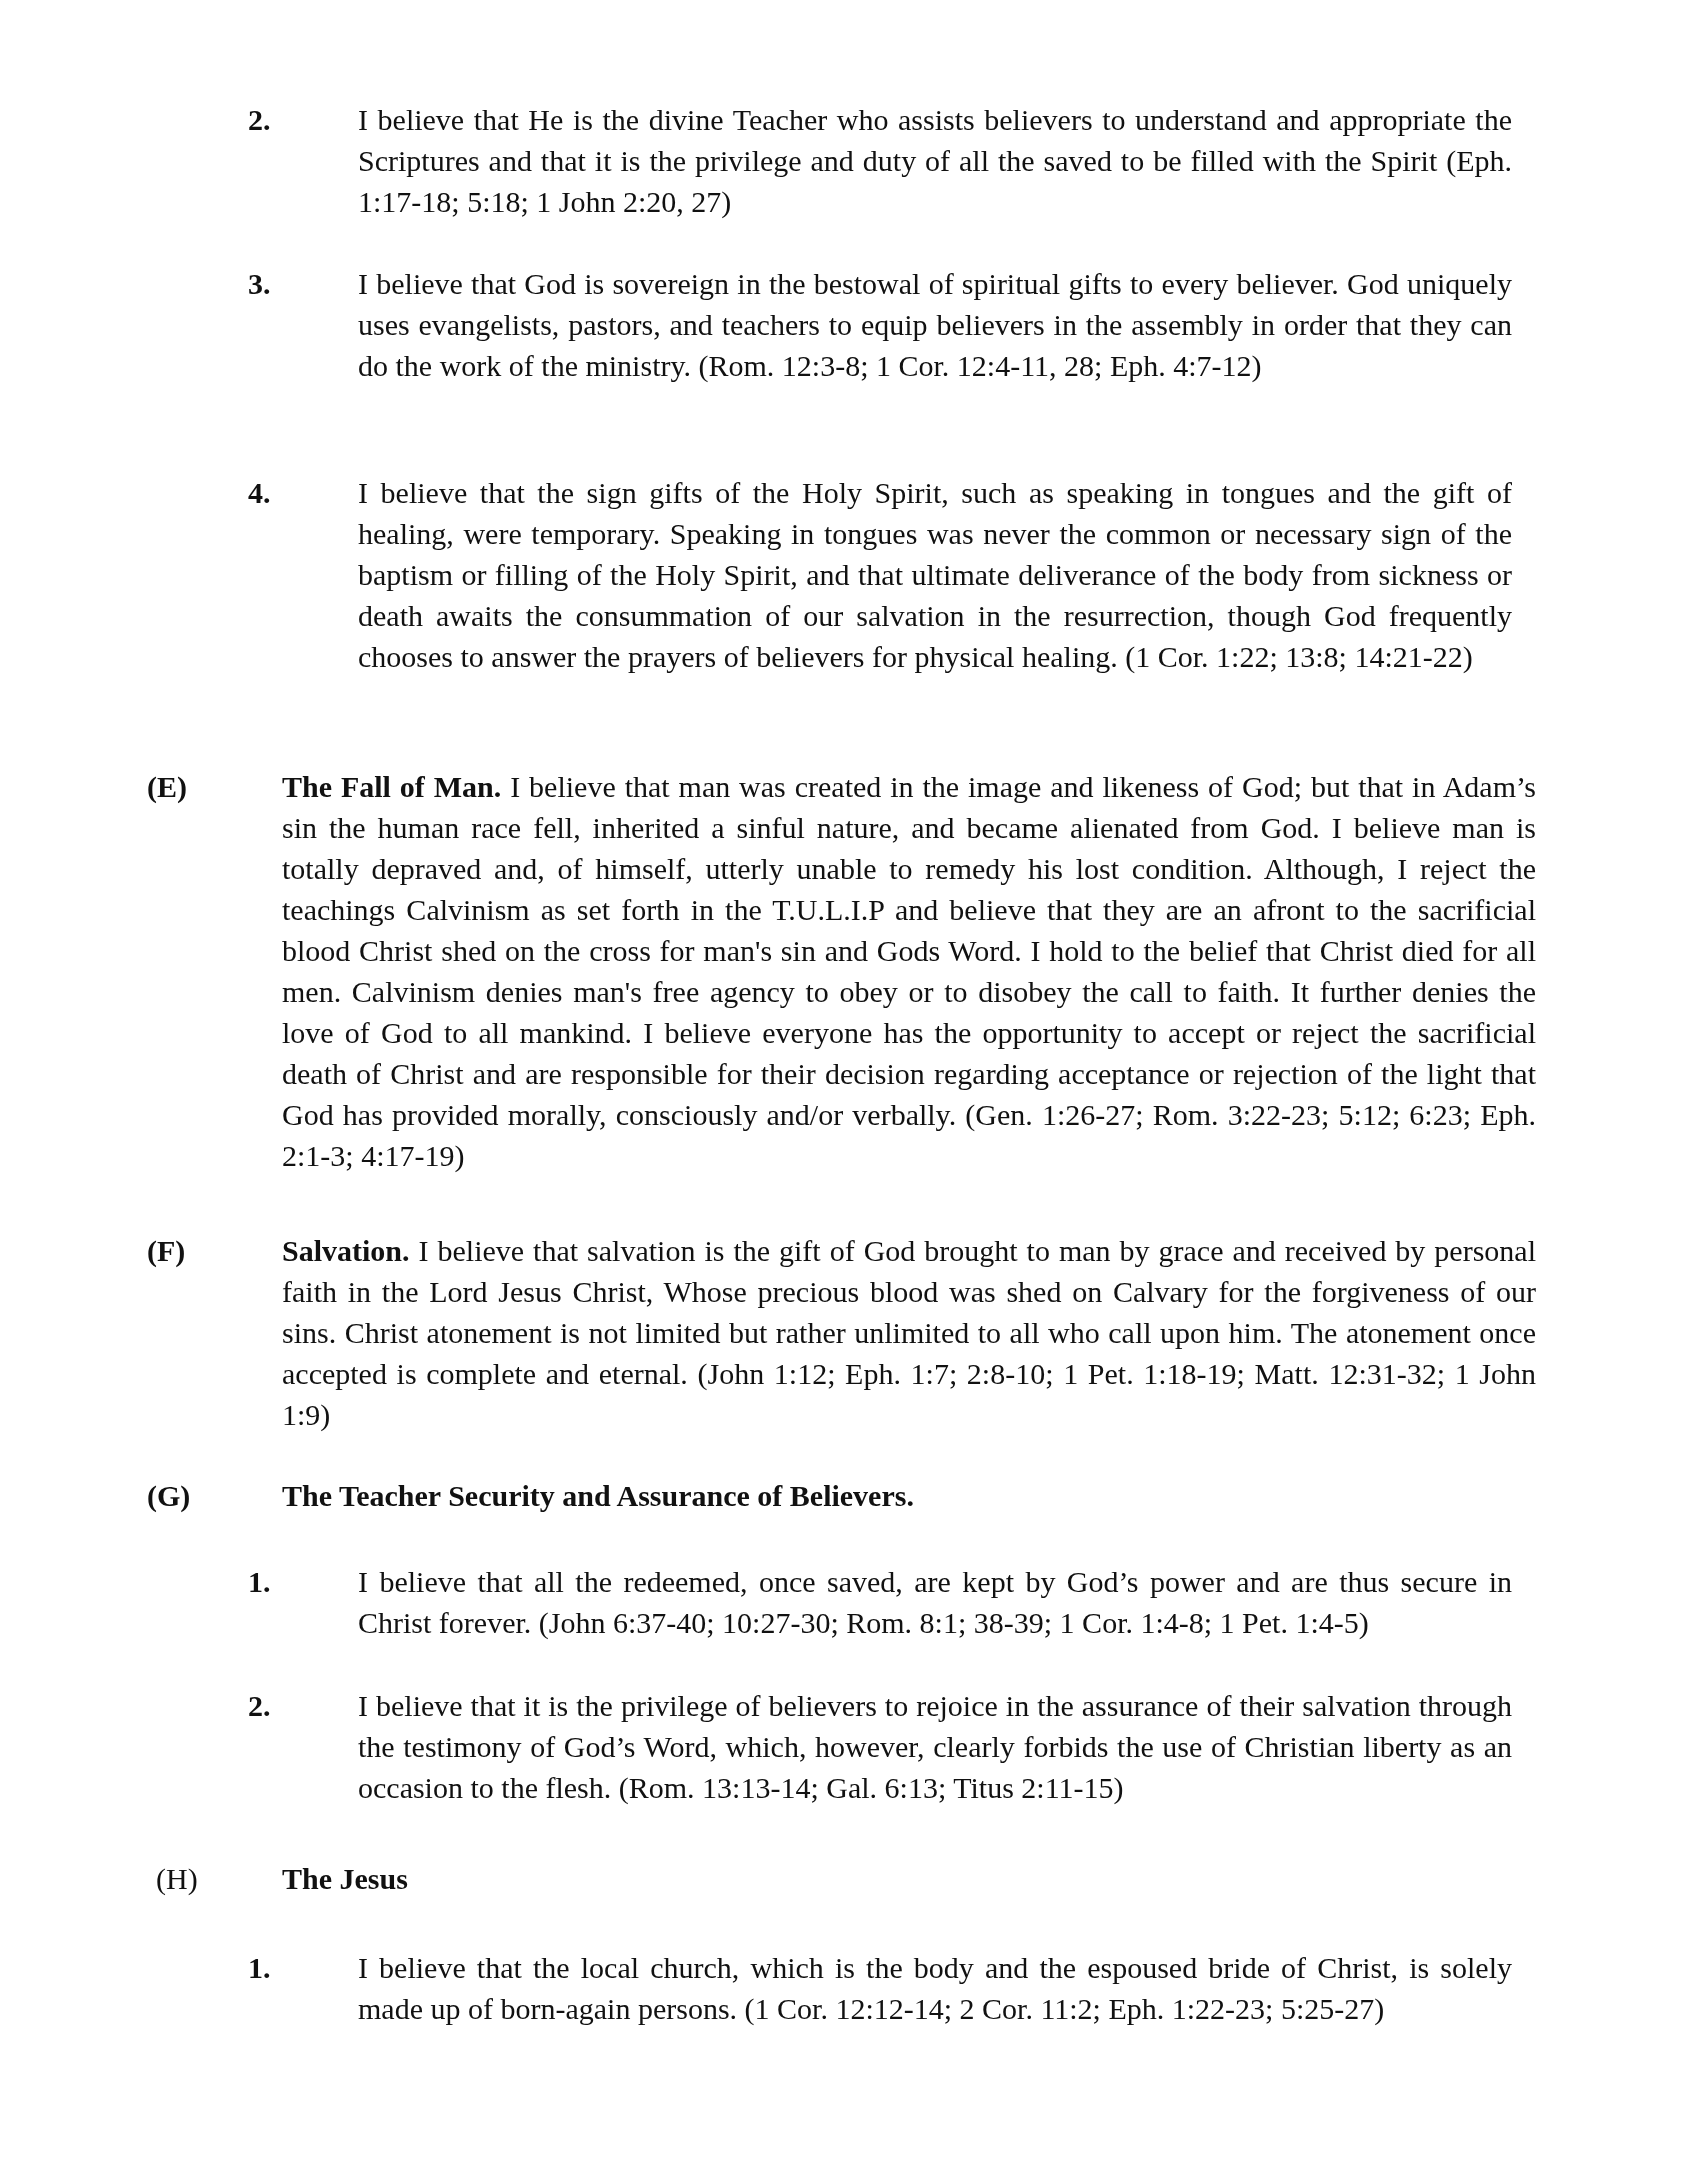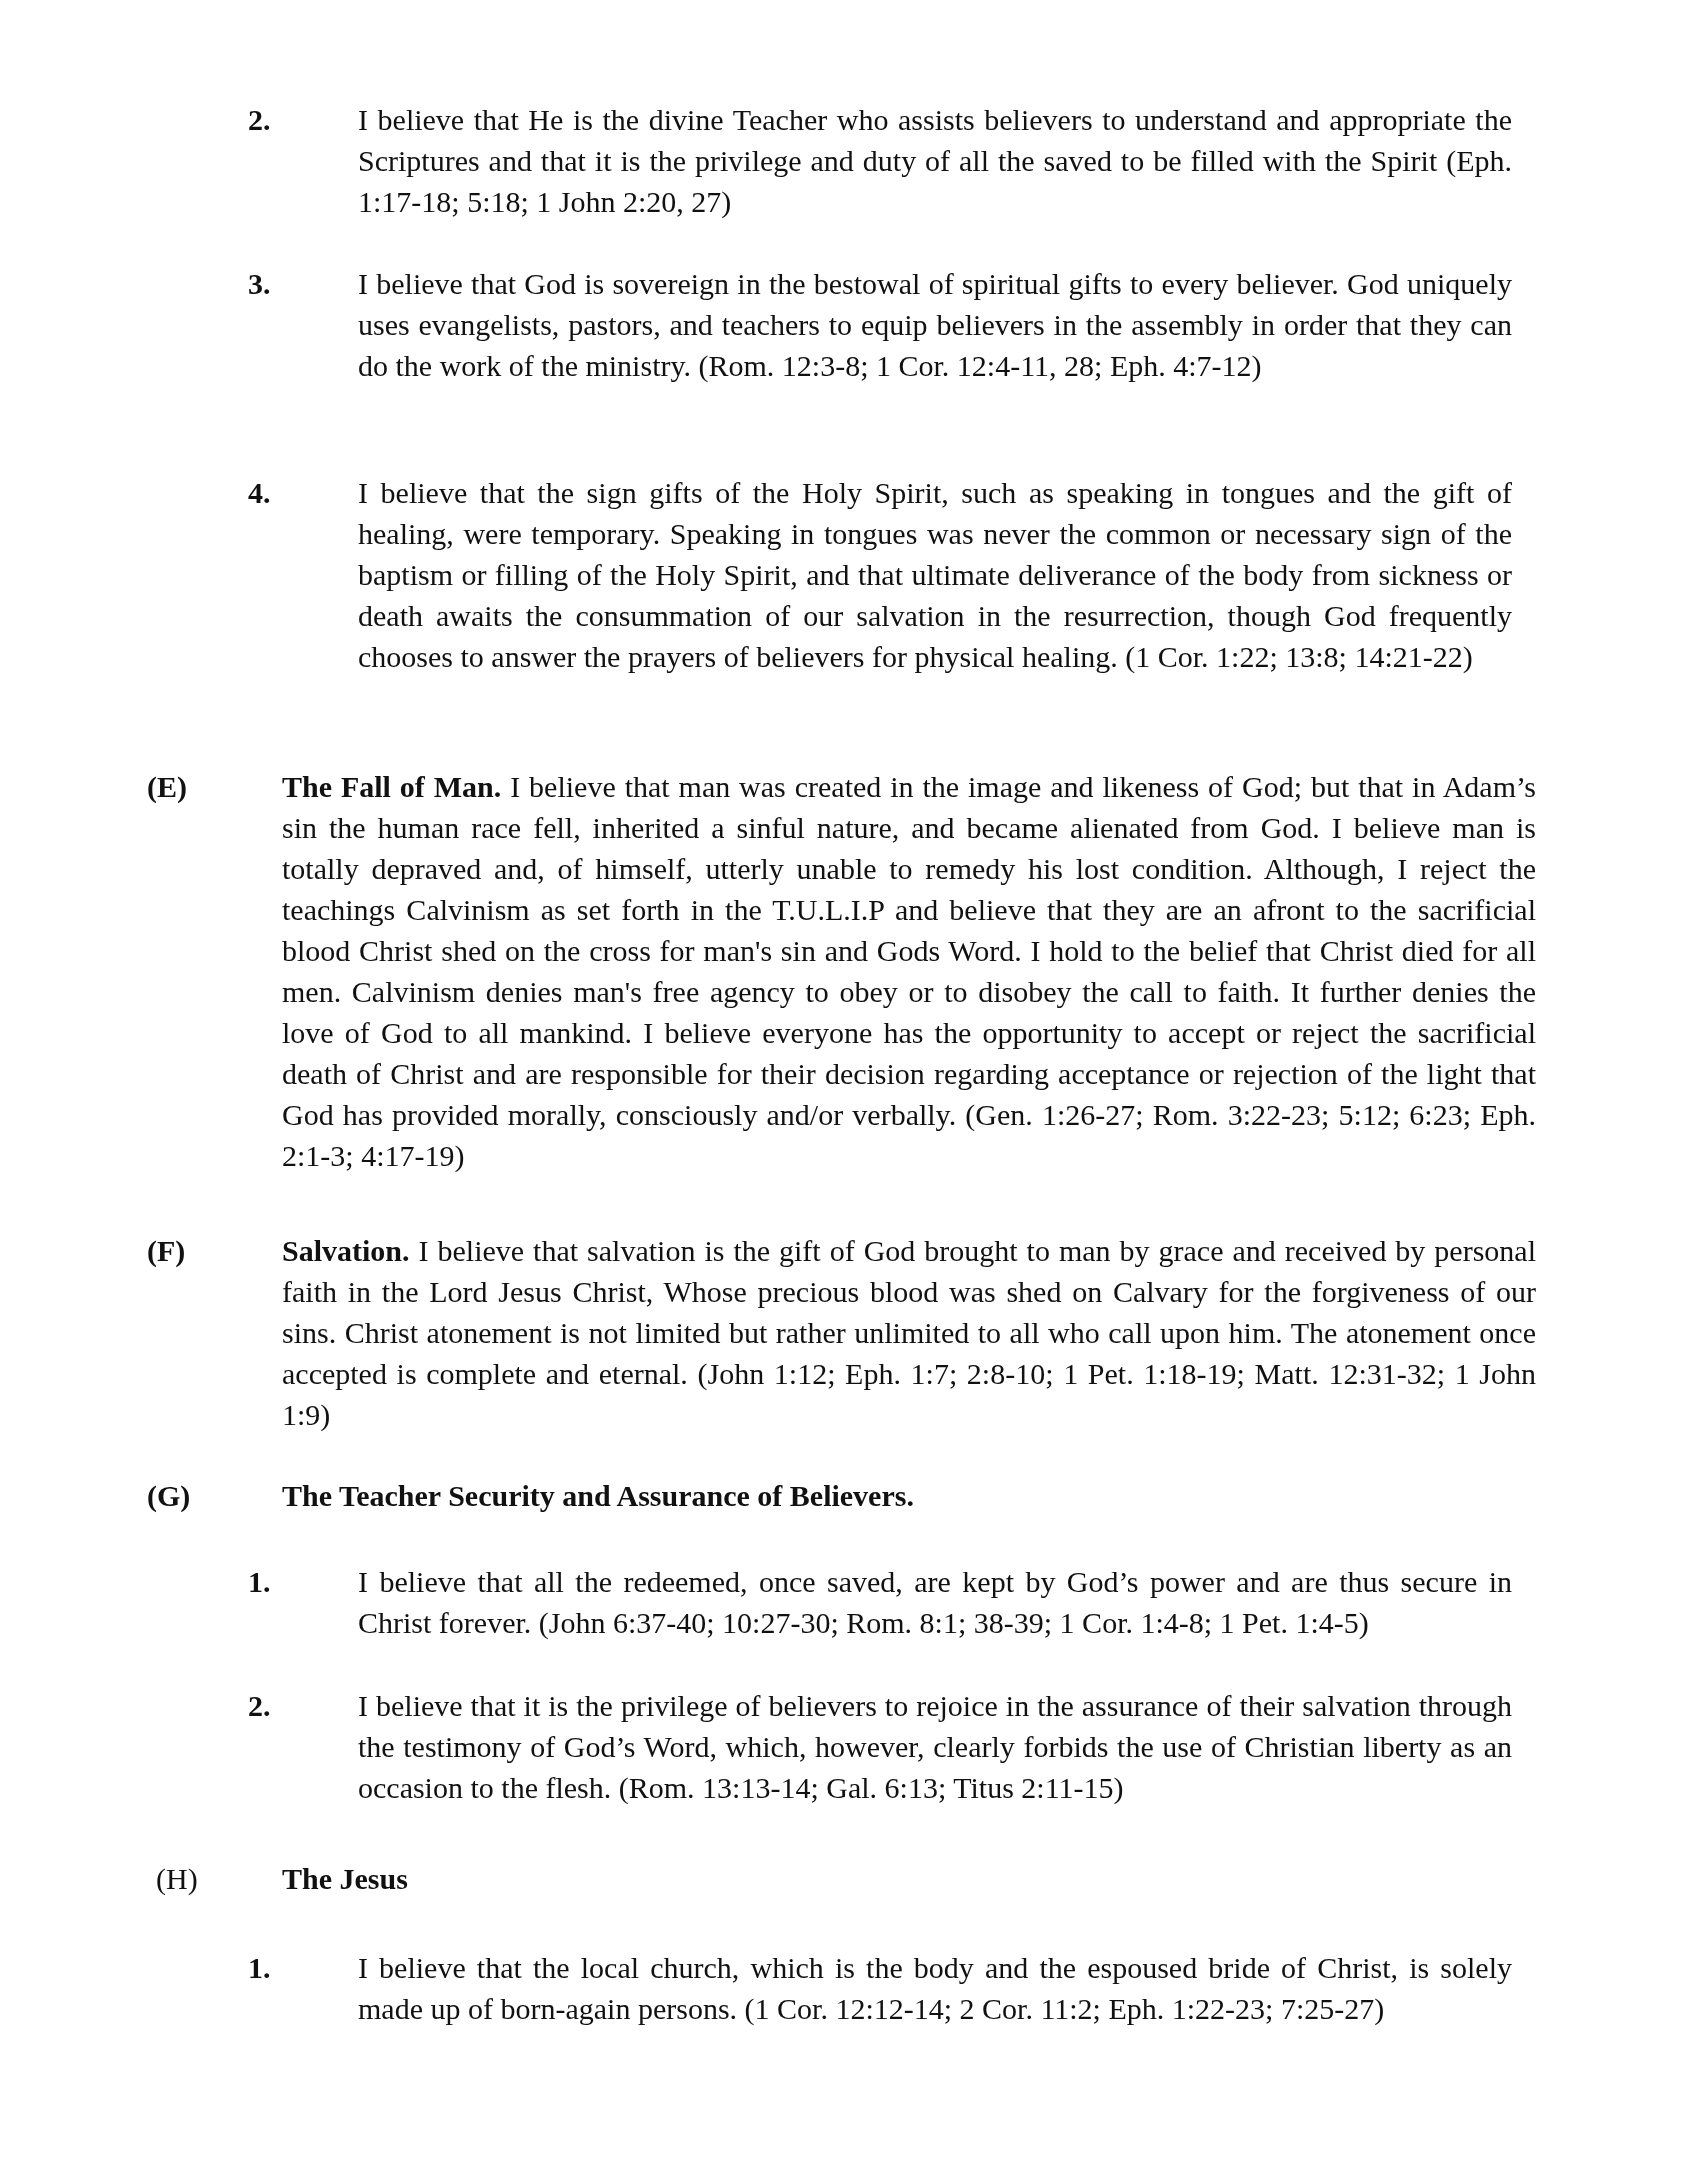--- a/index.html
+++ b/index.html
@@ -61,17 +61,17 @@
     <div class="body">I believe that it is the privilege of believers to rejoice in the assurance of their salvation through the testimony of God’s Word, which, however, clearly forbids the use of Christian liberty as an occasion to the flesh.  (Rom. 13:13-14; Gal. 6:13; Titus 2:11-15)</div>
   </div>
 
   <div class="block section h" style="top:1858px">
     <span class="label">(H)</span>
     <div class="body"><span class="title">The Jesus</span></div>
   </div>
 
   <div class="block item" style="top:1947px">
     <span class="label num">1.</span>
-    <div class="body">I believe that the local church, which is the body and the espoused bride of Christ, is solely made up of born-again persons.  (1 Cor. 12:12-14; 2 Cor. 11:2; Eph. 1:22-23; 7:25-27)</div>
+    <div class="body">I believe that the local church, which is the body and the espoused bride of Christ, is solely made up of born-again persons.  (1 Cor. 12:12-14; 2 Cor. 11:2; Eph. 1:22-23; 5:25-27)</div>
   </div>
 
 </div>
 
 
 </body></html>

